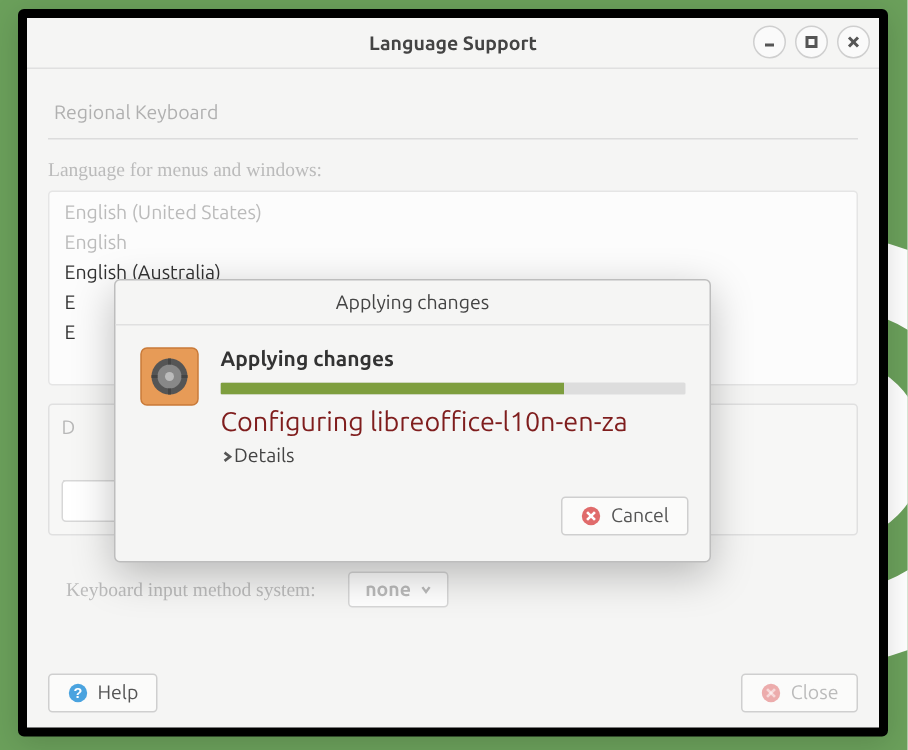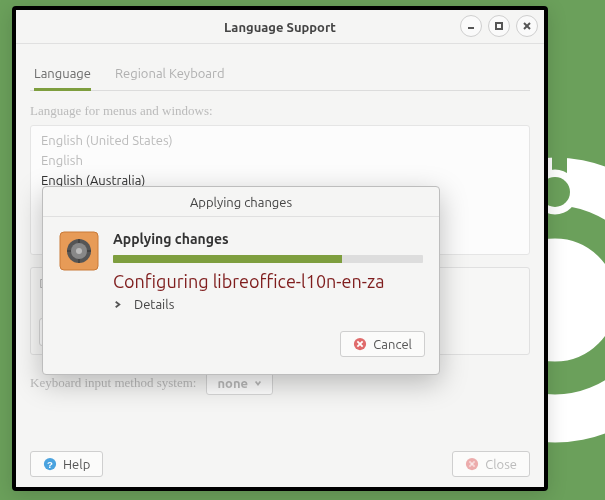--- a/index.html
+++ b/index.html
@@ -1,21 +1,21 @@
 <!DOCTYPE html>
 <html><head>
 <meta charset="utf-8">
 <style>
   * { box-sizing: border-box; margin: 0; padding: 0; -webkit-font-smoothing: antialiased; }
   body { width: 605px; height: 500px; overflow: hidden; font-family: "Ubuntu", "Noto Sans", Arial, sans-serif; font-size: 13px; color: #444; background: #6ba05b; position: relative; }
   
   .bg-logo { position: absolute; right: -100px; top: 150px; width: 300px; height: 300px; pointer-events: none; }
 
   
-  .window { position: absolute; left: 12px; top: 6px; width: 536px; height: 485px; background: #f5f5f4; border: 4px solid #000000; border-radius: 4px; box-shadow: 0 4px 20px rgba(0,0,0,0.15); }
+  .window { position: absolute; left: 12px; top: 6px; width: 580px; height: 485px; background: #f5f5f4; border: 6px solid #000000; border-radius: 4px; box-shadow: 0 4px 20px rgba(0,0,0,0.15); }
   .titlebar { height: 34px; display: flex; align-items: center; justify-content: center; position: relative; border-bottom: 1px solid #e0e0e0; }
   .titlebar .title { font-weight: 600; color: #444; }
   .winctls { position: absolute; right: 6px; top: 5px; display: flex; gap: 6px; }
   .winbtn { width: 22px; height: 22px; border: 1px solid #cfcfcf; border-radius: 50%; background: #fafafa; display: flex; align-items: center; justify-content: center; cursor: pointer; }
   .winbtn svg { width: 10px; height: 10px; stroke: #555; stroke-width: 2; fill: none; }
 
   .body { padding: 10px 14px 12px 14px; }
   .tabs { display: flex; gap: 24px; border-bottom: 1px solid #dcdcdc; margin: 4px 0 12px; padding: 0 4px; }
   .tab { padding: 8px 0 10px; color: #b0b0b0; cursor: pointer; position: relative; }
   .tab.active { color: #6c6c6c; }
@@ -36,30 +36,30 @@
   .select-stub { border: 1px solid #d7d7d7; border-radius: 3px; padding: 4px 10px; background:#fff; display:flex; align-items:center; gap:6px; color:#bbb; cursor: pointer; font-weight: bold;}
   .select-stub svg{width:8px;height:8px;stroke:#bbb;stroke-width:2;fill:none;}
 
   .footer { position: absolute; left: 14px; right: 14px; bottom: 10px; display: flex; justify-content: space-between; }
   .btn { border: 1px solid #cfcfcf; border-radius: 3px; padding: 5px 12px; background: #fbfbfa; display: flex; align-items: center; gap: 6px; cursor: pointer; color:#555;}
   .btn svg { width: 14px; height: 14px; }
   .btn.disabled { color:#bbb; }
   .btn.disabled svg *{opacity:.55}
 
   
-  .dialog { position: absolute; left: 42px; top: 186px; width: 398px; background: #f5f5f4; border: 1px solid #bdbdbd; border-radius: 4px; box-shadow: 0 8px 28px rgba(0,0,0,0.25); }
+  .dialog { position: absolute; left: 76px; top: 186px; width: 398px; background: #f5f5f4; border: 1px solid #bdbdbd; border-radius: 4px; box-shadow: 0 8px 28px rgba(0,0,0,0.25); }
   .dialog .titlebar { height: 30px; }
   .dialog .dbody { padding: 14px 16px 14px 16px; display:flex; gap:14px; }
   .pkgicon { width: 40px; height: 40px; flex: 0 0 40px; }
   .dcontent { flex:1; }
   .dcontent h3 { font-size: 14px; font-weight: 700; color:#333; margin-bottom: 8px;}
   .progress { height: 8px; background: #ddd; border-radius: 1px; overflow:hidden; margin-bottom:8px; }
   .progress > div { height: 100%; background: #7e9e3e; }
   .status { color:#7f1d1d; margin-bottom:6px; font-size:18px;}
-  .expander { display:flex; align-items:center; gap:12px; cursor:pointer; color:#444; font-size:13px;}
+  .expander { display:flex; align-items:center; gap:0; cursor:pointer; color:#444; font-size:13px;}
   .expander svg{width:9px;height:9px;stroke:#555;stroke-width:2;fill:none;}
   .dfooter { display:flex; justify-content:flex-end; padding: 6px 14px 17px; }
 
   
 </style>
 </head>
 <body>
 
 <svg class="bg-logo" viewBox="0 0 200 200">
   <circle cx="100" cy="100" r="95" fill="#fff"></circle>
@@ -97,21 +97,20 @@
           <svg viewBox="0 0 10 10">
             <line x1="2" y1="2" x2="8" y2="8"></line>
             <line x1="8" y1="2" x2="2" y2="8"></line>
           </svg>
         </div>
     </div>
   </div>
 
   <div class="body">
     <div class="tabs">
-      <div class="tab active">Language</div>
       <div class="tab">Regional Keyboard</div>
     </div>
 
     <div class="section-label">Language for menus and windows:</div>
     <div class="langlist">
       <div class="langitem">English (United States)</div>
       <div class="langitem">English</div>
       <div class="langitem enabled">English (Australia)</div>
       <div class="langitem enabled">E</div>
       <div class="langitem enabled">E</div>
@@ -120,21 +119,21 @@
     <div class="underbox">
       <div class="smallpanel">
         <div class="stubrow">D</div>
         <div class="stubrow">&nbsp;</div>
         <div class="stubrow">L</div>
         <div class="stubbtn">&nbsp;</div>
       </div>
     </div>
 
     <div class="inputmethod">
-      <span class="section-label" style="margin:0">Keyboard input method system:</span>
+      <span class="section-label" style="margin:12px">Keyboard input method system:</span>
       <div class="select-stub">
         <span>none</span>
         <svg viewBox="0 0 10 10">
             <polyline points="2,3 5,7 8,3"></polyline>
           </svg>
       </div>
     </div>
   </div>
 
   <div class="footer">

